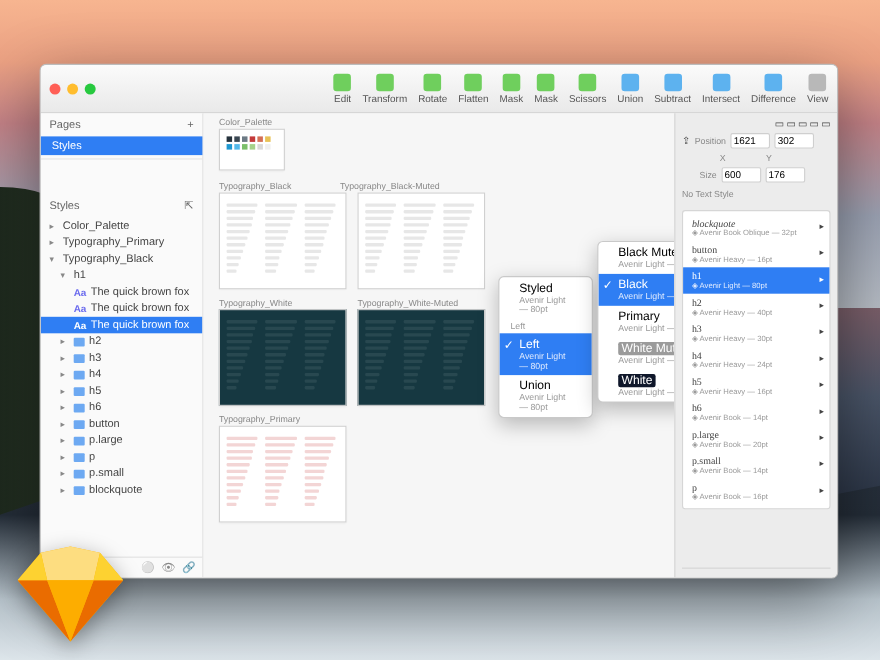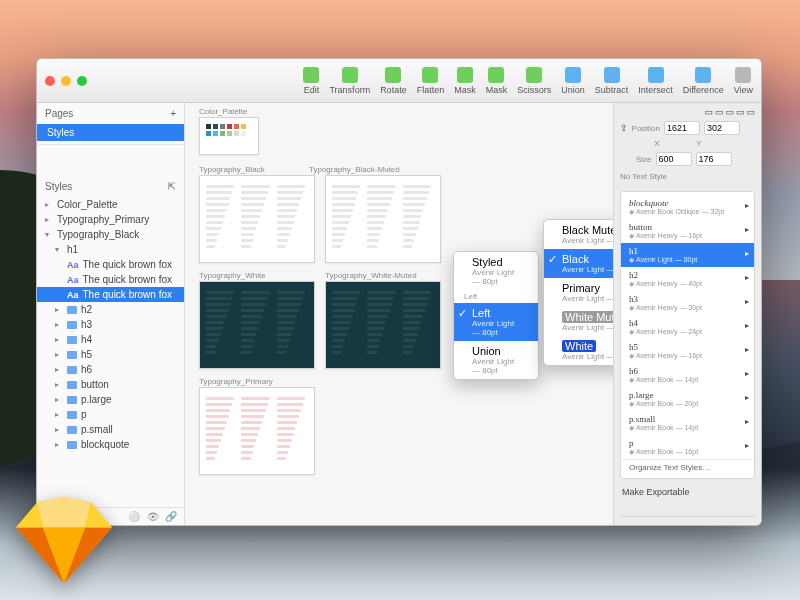--- a/index.html
+++ b/index.html
@@ -56,21 +56,21 @@
 .popup .hdr { padding:2px 10px; font-size:8px; color:#999; }
 .popup .opt { padding:4px 18px 4px 18px; position:relative; }
 .popup .opt.sel { background:#2f7ef3; color:#fff; }
 .popup .opt .chk { position:absolute; left:4px; }
 .popup .sub { font-size:8px; color:#999; display:block; }
 .popup .opt.sel .sub { color:#dfeafe; }
 
 .pop-colors .opt:nth-child(5){ color:#d35454; }
 .pop-colors .tag { display:inline-block; padding:0 3px; border-radius:2px; }
 .pop-colors .tag.wm { background:#9b9b9b; color:#fff; }
-.pop-colors .tag.w  { background:#1d4ed8; color:#fff; }
+.pop-colors .tag.w  { background:#0f172a; color:#fff; }
 
 .inspector { width:148px; background:#ececec; border-left:1px solid #d5d5d5; font-size:9px; color:#444; padding:4px 6px; display:flex; flex-direction:column; gap:4px; position:relative;}
 .insp-row { display:flex; gap:4px; align-items:center; }
 .insp-row .lab { color:#888; font-size:8px; }
 .insp-row input { width:36px; height:14px; font-size:9px; border:1px solid #cfcfcf; border-radius:2px; padding:0 2px; background:#fff;}
 .text-styles { background:#fff; border:1px solid #d6d6d6; border-radius:3px; padding:3px 0; margin-top:4px; }
 .text-styles .ts { padding:3px 8px; position:relative; }
 .text-styles .ts .nm { font-family: Georgia, serif; }
 .text-styles .ts .dt { font-size:7px; color:#999; }
 .text-styles .ts .ar { position:absolute; right:5px; top:6px; font-size:8px; }
@@ -537,23 +537,21 @@
           <div class="ts"><span class="nm" style="">button</span><span class="ar">▸</span><div class="dt">◈ Avenir Heavy — 16pt</div></div>
           <div class="ts sel"><span class="nm" style="">h1</span><span class="ar">▸</span><div class="dt">◈ Avenir Light — 80pt</div></div>
           <div class="ts"><span class="nm" style="">h2</span><span class="ar">▸</span><div class="dt">◈ Avenir Heavy — 40pt</div></div>
           <div class="ts"><span class="nm" style="">h3</span><span class="ar">▸</span><div class="dt">◈ Avenir Heavy — 30pt</div></div>
           <div class="ts"><span class="nm" style="">h4</span><span class="ar">▸</span><div class="dt">◈ Avenir Heavy — 24pt</div></div>
           <div class="ts"><span class="nm" style="">h5</span><span class="ar">▸</span><div class="dt">◈ Avenir Heavy — 16pt</div></div>
           <div class="ts"><span class="nm" style="">h6</span><span class="ar">▸</span><div class="dt">◈ Avenir Book — 14pt</div></div>
           <div class="ts"><span class="nm" style="">p.large</span><span class="ar">▸</span><div class="dt">◈ Avenir Book — 20pt</div></div>
           <div class="ts"><span class="nm" style="">p.small</span><span class="ar">▸</span><div class="dt">◈ Avenir Book — 14pt</div></div>
           <div class="ts"><span class="nm" style="">p</span><span class="ar">▸</span><div class="dt">◈ Avenir Book — 16pt</div></div>
-          <div class="meta">Organize Text Styles…</div>
-        </div>
-      <div style="font-size:9px;padding:4px 2px">Make Exportable</div>
+        </div>
       <div class="insp-foot">
         
         
         
       </div>
     </div>
   </div>
 </div>
 
 <div class="sketch-icon">

